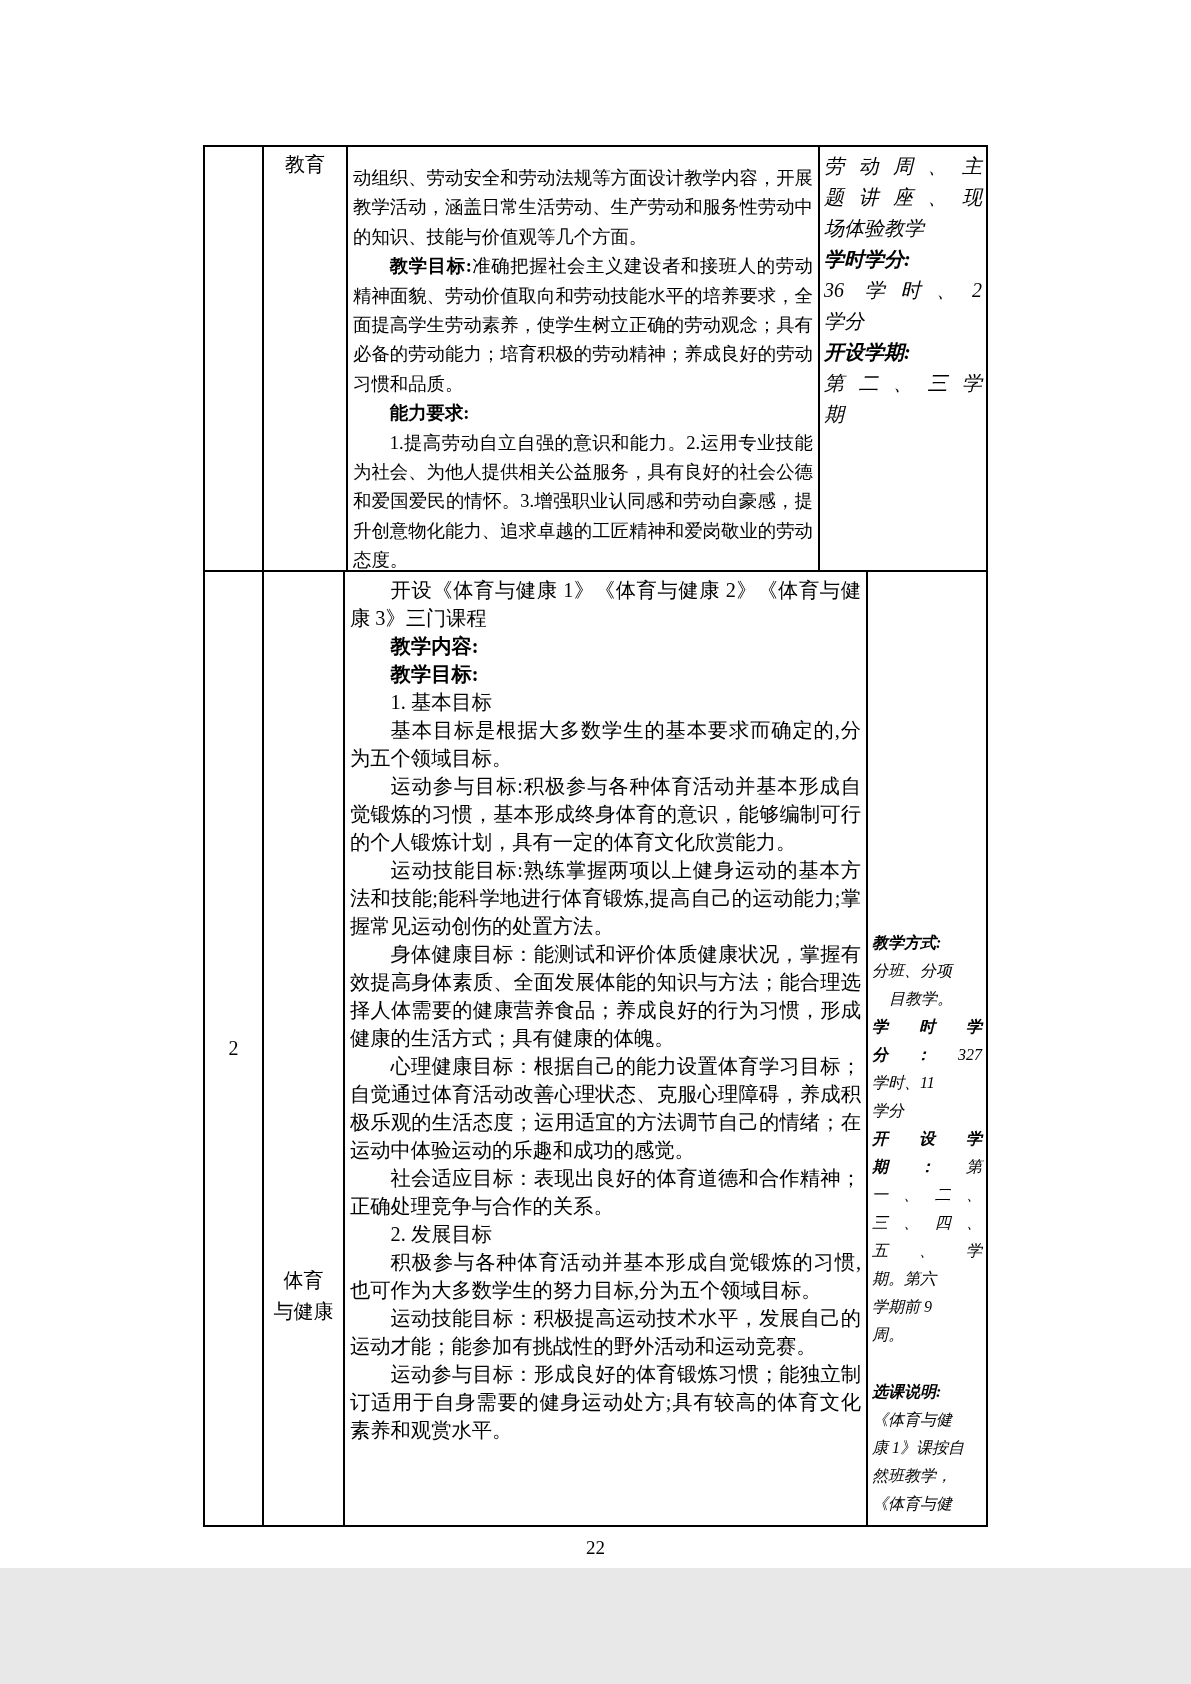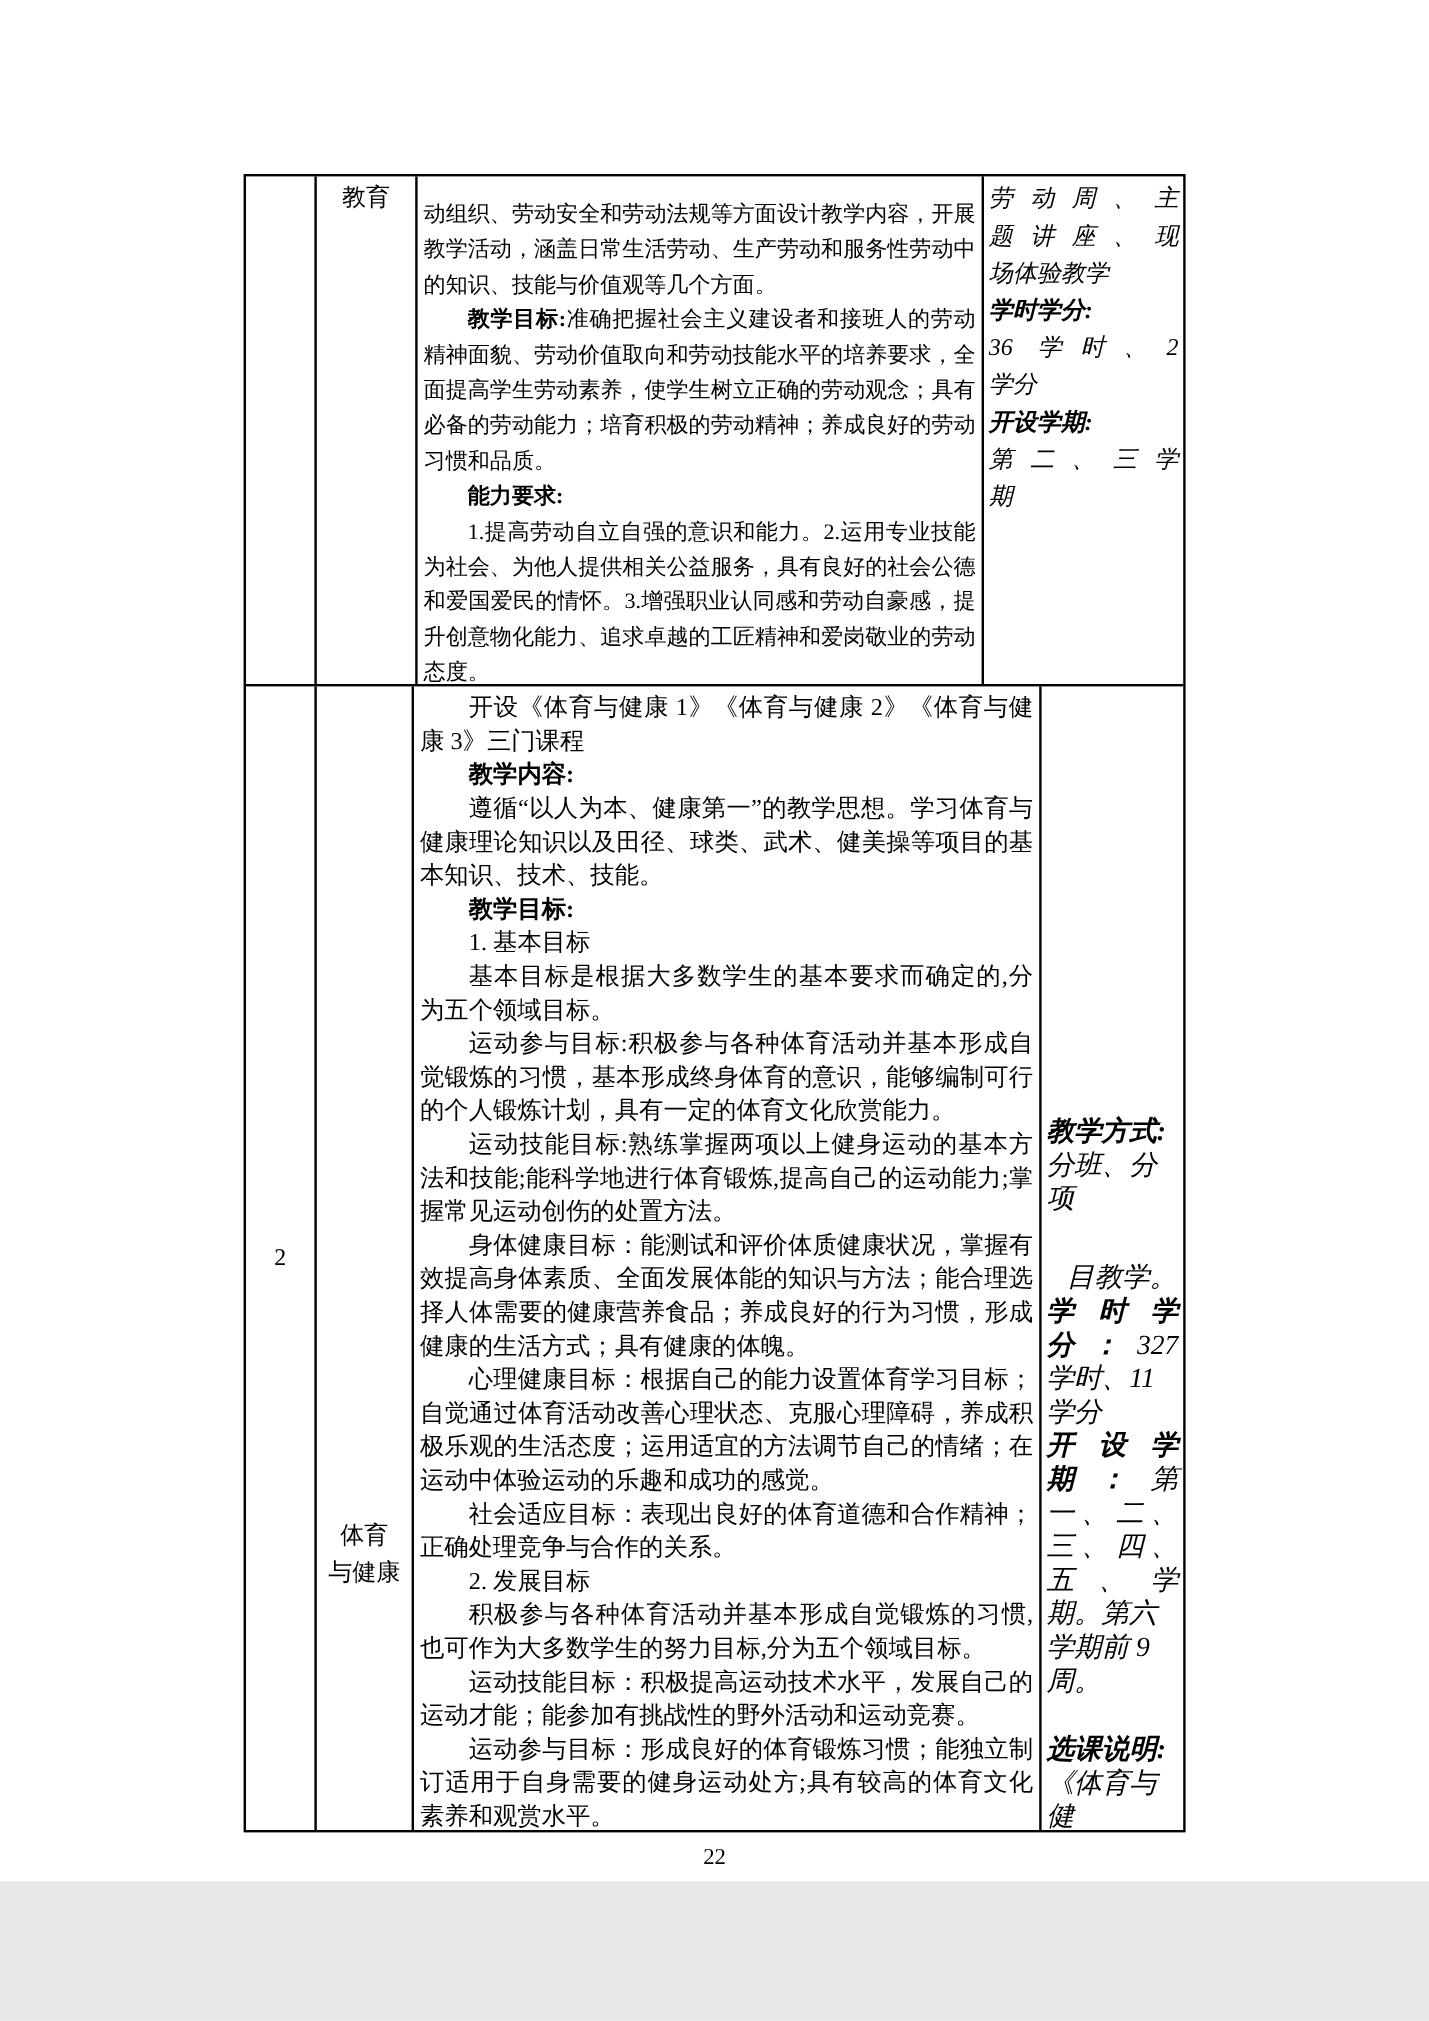--- a/index.html
+++ b/index.html
@@ -19,27 +19,27 @@
   .td.last{border-right:none;font-style:italic;}
   
   .r1 .c-num{width:59px;}
   .r1 .c-course{width:84px;text-align:center;padding-top:4px;font-size:20px;}
   .r1 .c-content{width:472px;padding:17px 5px;font-size:18.4px;line-height:29.4px;}
   .r1 .c-notes{width:166px;padding:4px 4px;font-size:20px;line-height:31px;}
   
   .r2 .c-num{width:59px;display:flex;align-items:center;justify-content:center;font-size:20px;}
   .r2 .c-course{width:81px;text-align:center;padding-top:693px;font-size:20px;line-height:31px;}
   .r2 .c-content{width:523px;padding:4px 5px;font-size:20.3px;line-height:28px;}
-  .r2 .c-notes{width:118px;padding:357px 4px 16px 4px;font-size:23px;line-height:28px;border-radius:12px;}
+  .r2 .c-notes{width:118px;padding:357px 4px 16px 4px;font-size:16px;line-height:28px;border-radius:12px;}
   .para{margin:0;text-align:justify;text-indent:2em;}
   .para.noindent{text-indent:0;}
   .lbl{font-weight:bold;}
   .nl{margin:0;}
   .spread{text-align:justify;text-align-last:justify;}
-  .nl-indent{padding-left:17px;margin-top:38px;}
+  .nl-indent{padding-left:17px;}
   .gap-top{margin-top:29px;}
   .bold{font-weight:bold;}
   .pagenum{
     position:absolute;top:1537px;left:0;width:100%;
     text-align:center;font-size:19px;
   }
 </style>
 </head>
 <body>
 
@@ -75,21 +75,20 @@
       <div class="td c-num">
         <span>2</span>
       </div>
       <div class="td c-course">
         <div>体育</div>
         <div>与健康</div>
       </div>
       <div class="td c-content">
         <div class="para">开设《体育与健康 1》《体育与健康 2》《体育与健康 3》三门课程</div>
         <div class="para"><span class="lbl">教学内容:</span></div>
-        <div class="para">遵循“以人为本、健康第一”的教学思想。学习体育与健康理论知识以及田径、球类、武术、健美操等项目的基本知识、技术、技能。</div>
         <div class="para"><span class="lbl">教学目标:</span></div>
         <div class="para">1. 基本目标</div>
         <div class="para">基本目标是根据大多数学生的基本要求而确定的,分为五个领域目标。</div>
         <div class="para">运动参与目标:积极参与各种体育活动并基本形成自觉锻炼的习惯，基本形成终身体育的意识，能够编制可行的个人锻炼计划，具有一定的体育文化欣赏能力。</div>
         <div class="para">运动技能目标:熟练掌握两项以上健身运动的基本方法和技能;能科学地进行体育锻炼,提高自己的运动能力;掌握常见运动创伤的处置方法。</div>
         <div class="para">身体健康目标：能测试和评价体质健康状况，掌握有效提高身体素质、全面发展体能的知识与方法；能合理选择人体需要的健康营养食品；养成良好的行为习惯，形成健康的生活方式；具有健康的体魄。</div>
         <div class="para">心理健康目标：根据自己的能力设置体育学习目标；自觉通过体育活动改善心理状态、克服心理障碍，养成积极乐观的生活态度；运用适宜的方法调节自己的情绪；在运动中体验运动的乐趣和成功的感觉。</div>
         <div class="para">社会适应目标：表现出良好的体育道德和合作精神；正确处理竞争与合作的关系。</div>
         <div class="para">2. 发展目标</div>
         <div class="para">积极参与各种体育活动并基本形成自觉锻炼的习惯,也可作为大多数学生的努力目标,分为五个领域目标。</div>

